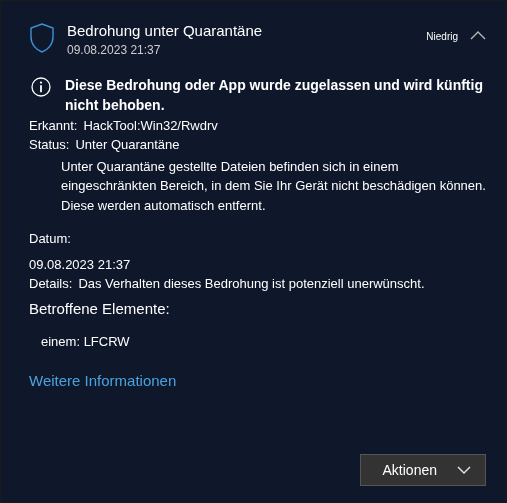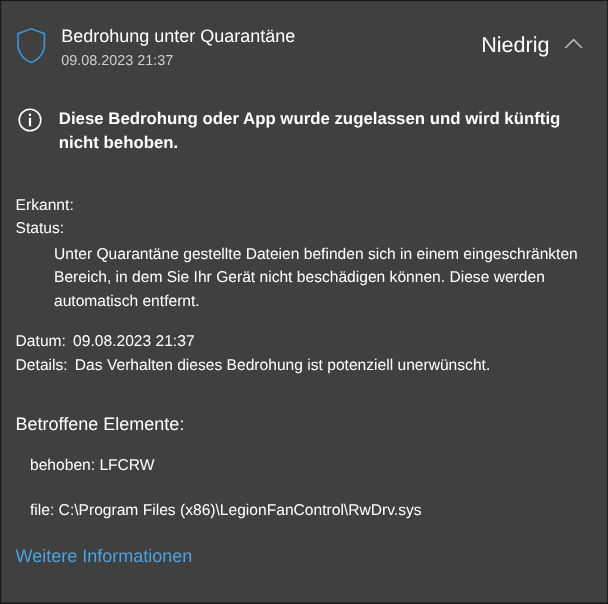--- a/index.html
+++ b/index.html
@@ -5,28 +5,27 @@
   * { margin: 0; padding: 0; box-sizing: border-box; }
   body {
     background: #000;
     width: 507px;
     height: 503px;
     font-family: "Segoe UI", -apple-system, sans-serif;
     color: #fff;
     overflow: hidden;
   }
   .panel {
-    background: #404040;
+    background: #0f172a;
     width: 100%;
     height: 100%;
-    padding: 20px 20px 16px 12px;
+    padding: 20px 20px 16px 28px;
     border: 1px solid #1a1a1a;
     display: flex;
     flex-direction: column;
-    gap: 12px;
   }
   .header {
     display: flex;
     align-items: flex-start;
     margin-bottom: 18px;
   }
   .shield-wrap {
     width: 38px;
     flex-shrink: 0;
     padding-top: 2px;
@@ -42,55 +41,54 @@
     color: #cfcfcf;
     margin-top: 2px;
   }
   .severity-block {
     display: flex;
     align-items: center;
     gap: 12px;
     padding-top: 6px;
   }
   .severity {
-    font-size: 18px;
+    font-size: 10px;
   }
   .collapse-chevron {
     color: #b8b8b8;
   }
   .info-row {
     display: flex;
     align-items: flex-start;
     gap: 14px;
-    margin-bottom: 20px;
     padding-left: 2px;
   }
   .info-icon-wrap {
     flex-shrink: 0;
     padding-top: 2px;
   }
   .info-text {
     font-size: 14px;
     font-weight: 600;
     line-height: 1.45;
   }
   .details {
     font-size: 13px;
     line-height: 1.5;
   }
   .kv {
     display: flex;
     gap: 6px;
   }
   .kv .lbl::after { content: ":"; }
-  .block-gap { margin-top: 14px; }
+  .block-gap { margin-top: 14px; flex-direction: column; }
   .desc { margin-top: 2px; margin-left: 32px; }
   .section-title {
     font-size: 15px;
-    margin-top: 30px;
+    margin-top: 4px;
     margin-bottom: 12px;
     font-weight: 400;
   }
   .affected-item {
     font-size: 13px;
     padding-left: 12px;
     margin-bottom: 18px;
   }
   .link {
     color: #4aa3df;
@@ -150,38 +148,39 @@
         <circle cx="10" cy="5.6" r="1.1" fill="#fff"></circle>
         <rect x="9.1" y="8.2" width="1.8" height="7" fill="#fff"></rect>
       </svg>
     </div>
     <div class="info-text">Diese Bedrohung oder App wurde zugelassen und wird künftig nicht behoben.</div>
   </div>
 
   <div class="details">
     <div class="kv">
       <span class="lbl">Erkannt</span>
+      <span>HackTool:Win32/Rwdrv</span>
     </div>
     <div class="kv">
       <span class="lbl">Status</span>
+      <span>Unter Quarantäne</span>
     </div>
     <div class="desc">Unter Quarantäne gestellte Dateien befinden sich in einem eingeschränkten Bereich, in dem Sie Ihr Gerät nicht beschädigen können. Diese werden automatisch entfernt.</div>
 
     <div class="kv block-gap">
       <span class="lbl">Datum</span>
       <span>09.08.2023 21:37</span>
     </div>
     <div class="kv">
       <span class="lbl">Details</span>
       <span>Das Verhalten dieses Bedrohung ist potenziell unerwünscht.</span>
     </div>
 
     <div class="section-title">Betroffene Elemente:</div>
-    <div class="affected-item">behoben: LFCRW</div>
-    <div class="affected-item">file: C:\Program Files (x86)\LegionFanControl\RwDrv.sys</div>
+    <div class="affected-item">einem: LFCRW</div>
 
     <div class="link">Weitere Informationen</div>
   </div>
 
   <div class="footer">
     <button class="actions-btn">
       <span>Aktionen</span>
       <span class="chev-down">
         <svg width="14" height="9" viewBox="0 0 14 9">
             <path d="M1 1 L7 7 L13 1" fill="none" stroke="#e8e8e8" stroke-width="1.4"></path>

